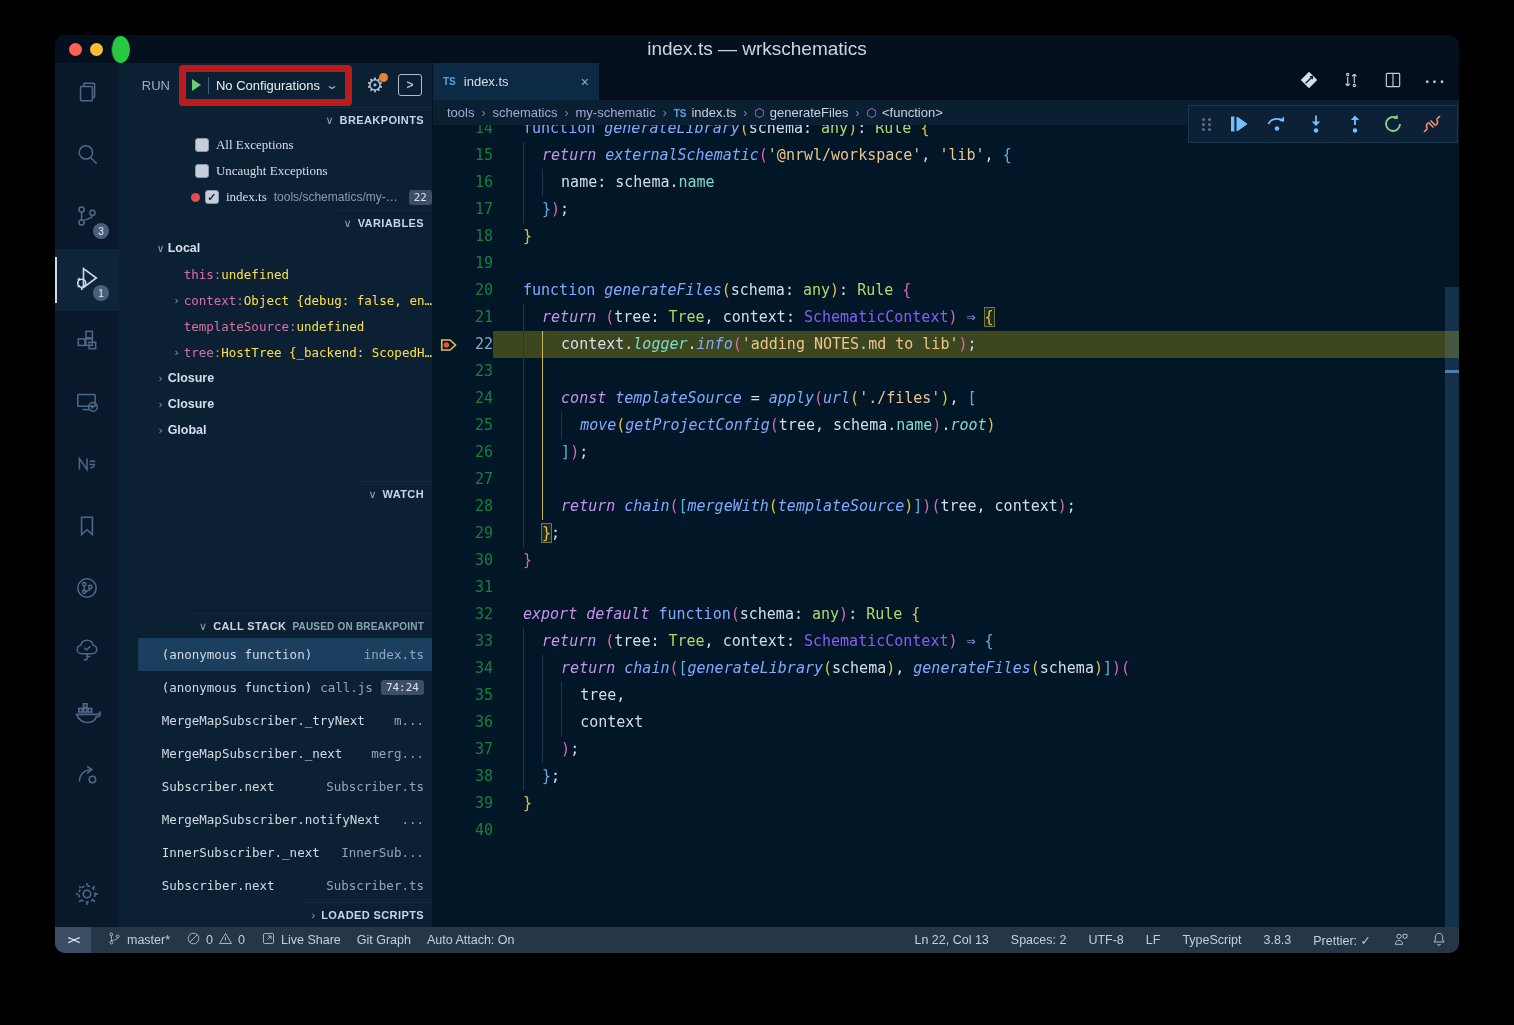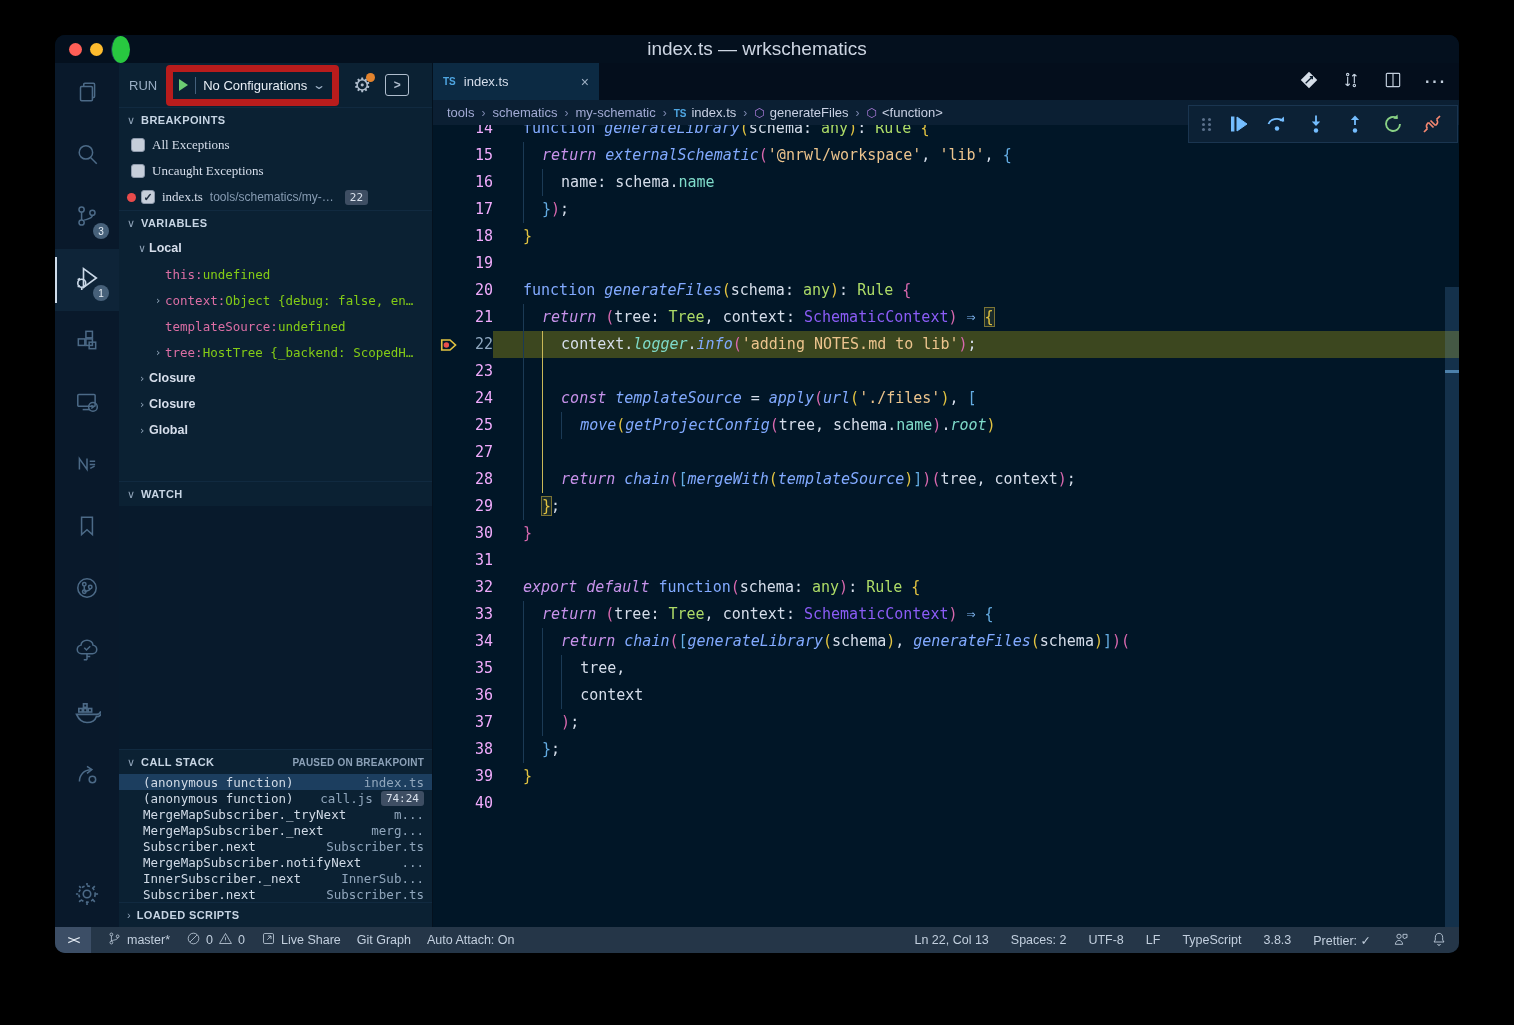--- a/index.html
+++ b/index.html
@@ -17,21 +17,21 @@
   #activitybar{width:64px;background:#09192B;display:flex;flex-direction:column;align-items:center;flex:0 0 auto;}
   .act-item{width:64px;height:62px;display:flex;align-items:center;justify-content:center;position:relative;color:#4C6A87;}
   .act-item svg{stroke:#4C6A87;fill:none;stroke-width:1.4}
   .act-item.active{background:#0E2438;color:#CBD9E8}
   .act-item.active svg{stroke:#CBD9E8}
   .act-item.active::before{content:"";position:absolute;left:0;top:8px;bottom:8px;width:2px;background:#cfdceb;}
   .act-badge{position:absolute;right:10px;bottom:10px;background:#47617A;color:#E8EFF6;font-size:10px;
     min-width:16px;height:16px;border-radius:8px;display:flex;align-items:center;justify-content:center;}
   .act-spacer{flex:1}
   
-  #sidebar{width:313px;background:#0B2133;display:flex;flex-direction:column;flex:0 0 auto;border-right:1px solid #04111E;min-height:0;}
+  #sidebar{width:313px;background:#0B2133;display:flex;flex-direction:column;flex:0 0 auto;border-right:1px solid #04111E;min-height:0;align-items:flex-end;}
   #run-row{height:44px;display:flex;align-items:center;padding:0 10px;flex:0 0 auto;}
   #run-label{color:#9AAEC5;font-size:13px;margin-right:9px;}
   #run-config{display:flex;align-items:center;border:7px solid #b91c1c;border-radius:4px;height:27px;padding:0 8px 0 6px;gap:7px;}
   .play-tri{width:0;height:0;border-left:9px solid #6CCC72;border-top:6px solid transparent;border-bottom:6px solid transparent;}
   #run-config .vsep{width:1px;height:17px;background:#44607c;}
   #run-config-label{color:#E9EFF6;font-size:13px;}
   .chev{color:#9FB3C8;font-size:12px;transform:scaleX(1.4);}
   #run-gear{position:relative;margin-left:14px;color:#AFBDCD;font-size:20px;line-height:20px;}
   #gear-dot{position:absolute;right:-4px;top:-2px;width:9px;height:9px;border-radius:50%;background:#E2832E;}
   #console-btn{margin-left:14px;width:22px;height:20px;border:1.5px solid #AFBDCD;border-radius:3px;color:#AFBDCD;
@@ -44,25 +44,25 @@
   .bp-row{height:26px;display:flex;align-items:center;padding-left:12px;gap:7px;flex:0 0 auto;}
   .bp-dot{width:9px;height:9px;border-radius:50%;background:#E84B4B;margin-left:-4px;margin-right:-2px;}
   .cb{width:14px;height:14px;border-radius:3px;background:#C6CEDA;border:1px solid #8D99AB;box-sizing:border-box;
     display:flex;align-items:center;justify-content:center;font-size:11px;color:#1E2C3E;font-weight:bold;}
   .bp-label{color:#D6DEEB;font-size:13px;white-space:nowrap;font-family:Liberation Serif, serif;}
   .bp-detail{color:#879CB3;font-size:12px;white-space:nowrap;overflow:hidden;text-overflow:ellipsis;max-width:128px;}
   .pill{background:#3E4E63;color:#D9E1EC;font-size:11px;border-radius:3px;padding:1px 5px;font-family:"DejaVu Sans Mono",monospace;}
   .var-row{height:26px;display:flex;align-items:center;font-family:"DejaVu Sans Mono",monospace;font-size:12.5px;flex:0 0 auto;white-space:nowrap;overflow:hidden;}
   .tw{color:#8FA3B8;width:14px;flex:0 0 auto;text-align:center;font-size:11px;}
   .var-name{color:#DB6EA4;}
-  .var-val{color:#84cc16;overflow:hidden;text-overflow:ellipsis;white-space:nowrap;}
+  .var-val{color:#fde047;overflow:hidden;text-overflow:ellipsis;white-space:nowrap;}
   .scope-label{color:#D6DEEB;font-size:12.5px;font-weight:bold;font-family:"Liberation Sans",sans-serif;}
   #vars-pad{height:38px;flex:0 0 auto;}
   #watch-body{flex:1;background:#081A2C;min-height:40px;}
-  .cs-row{height:16px;display:flex;align-items:center;padding:0 8px 0 24px;font-family:"DejaVu Sans Mono",monospace;
+  .cs-row{height:33px;display:flex;align-items:center;padding:0 8px 0 24px;font-family:"DejaVu Sans Mono",monospace;
     font-size:12.5px;gap:8px;flex:0 0 auto;}
   .cs-row.selected{background:#1C3E5F;}
   .cs-fn{color:#D0DAE6;white-space:nowrap;overflow:hidden;text-overflow:ellipsis;}
   .cs-file{margin-left:auto;color:#90A6BC;white-space:nowrap;flex:0 0 auto;}
   
   #editorcol{flex:1;display:flex;flex-direction:column;min-width:0;position:relative;}
   #tabbar{height:37px;background:#040E1C;display:flex;align-items:stretch;flex:0 0 auto;position:relative;}
   #tab-active{width:146px;background:#0C2A43;display:flex;align-items:center;padding:0 10px;gap:8px;}
   .ts-chip{color:#4FA6E2;font-size:10px;font-weight:bold;}
   #tab-label{color:#D6DEEB;font-size:13px;flex:1;}
@@ -71,21 +71,21 @@
   #editor-actions svg{stroke:#C3CFDD;fill:none;stroke-width:1.4}
   #breadcrumbs{height:25px;background:#0B1F33;display:flex;align-items:center;padding-left:14px;font-size:13px;color:#A2AAD4;gap:7px;flex:0 0 auto;white-space:nowrap;}
   .bc-sep{color:#7C87AE;font-size:12px;}
   .bc-ts{color:#4FA6E2;font-size:10px;font-weight:bold;}
   .bc-cube{color:#B07FE0;font-size:12px;}
   .bc-file{color:#C9D1E4;}
   #editor{flex:1;position:relative;overflow:hidden;background:#011627;}
   #code-lines{margin-top:-10px;}
   .code-line{display:flex;height:27px;font-family:"DejaVu Sans Mono",monospace;font-size:15px;line-height:27px;}
   .gutter-bp{width:34px;flex:0 0 auto;display:flex;align-items:center;justify-content:center;}
-  .gutter-num{width:26px;flex:0 0 auto;text-align:right;color:#f0abfc;}
+  .gutter-num{width:26px;flex:0 0 auto;text-align:right;color:#15803d;}
   .code-content{flex:1;white-space:pre;padding-left:30px;min-width:0;}
   .code-line.current .code-content{background:#3C471F;}
   .g{display:inline-block;width:2ch;height:27px;vertical-align:top;border-left:1px solid #1B3A55;}
   .g.y{border-left-color:#C9B858;}
   .tk-kw{color:#C792EA;font-style:italic}
   .tk-kwb{color:#82AAFF}
   .tk-fn{color:#82AAFF;font-style:italic}
   .tk-type{color:#ADDB67}
   .tk-typ2{color:#8b5cf6}
   .tk-prop{color:#7FDBCA}
@@ -464,20 +464,25 @@
               <span class="gutter-num">24</span>
               <span class="code-content"><span class="g"></span><span class="g y"></span><span class="tk-kw">const</span><span class="tk-def"> </span><span class="tk-fn">templateSource</span><span class="tk-def"> = </span><span class="tk-fn">apply</span><span class="tk-pp">(</span><span class="tk-fn">url</span><span class="tk-py">(</span><span class="tk-str">'./files'</span><span class="tk-py">)</span><span class="tk-def">, </span><span class="tk-pb">[</span></span>
             </div>
             <div class="code-line">
               <span class="gutter-bp"></span>
               <span class="gutter-num">25</span>
               <span class="code-content"><span class="g"></span><span class="g y"></span><span class="g"></span><span class="tk-fn">move</span><span class="tk-py">(</span><span class="tk-fn">getProjectConfig</span><span class="tk-pp">(</span><span class="tk-def">tree</span><span class="tk-def">, </span><span class="tk-def">schema</span><span class="tk-def">.</span><span class="tk-prop">name</span><span class="tk-pp">)</span><span class="tk-def">.</span><span class="tk-propi">root</span><span class="tk-py">)</span></span>
             </div>
             <div class="code-line">
               <span class="gutter-bp"></span>
+              <span class="gutter-num">26</span>
+              <span class="code-content"><span class="g"></span><span class="g y"></span><span class="tk-pb">]</span><span class="tk-pp">)</span><span class="tk-def">;</span></span>
+            </div>
+            <div class="code-line">
+              <span class="gutter-bp"></span>
               <span class="gutter-num">27</span>
               <span class="code-content"><span class="g"></span><span class="g y"></span></span>
             </div>
             <div class="code-line">
               <span class="gutter-bp"></span>
               <span class="gutter-num">28</span>
               <span class="code-content"><span class="g"></span><span class="g y"></span><span class="tk-kw">return</span><span class="tk-def"> </span><span class="tk-fn">chain</span><span class="tk-pp">(</span><span class="tk-pb">[</span><span class="tk-fn">mergeWith</span><span class="tk-py">(</span><span class="tk-fn">templateSource</span><span class="tk-py">)</span><span class="tk-pb">]</span><span class="tk-pp">)</span><span class="tk-pp">(</span><span class="tk-def">tree</span><span class="tk-def">, </span><span class="tk-def">context</span><span class="tk-pp">)</span><span class="tk-def">;</span></span>
             </div>
             <div class="code-line">
               <span class="gutter-bp"></span>

